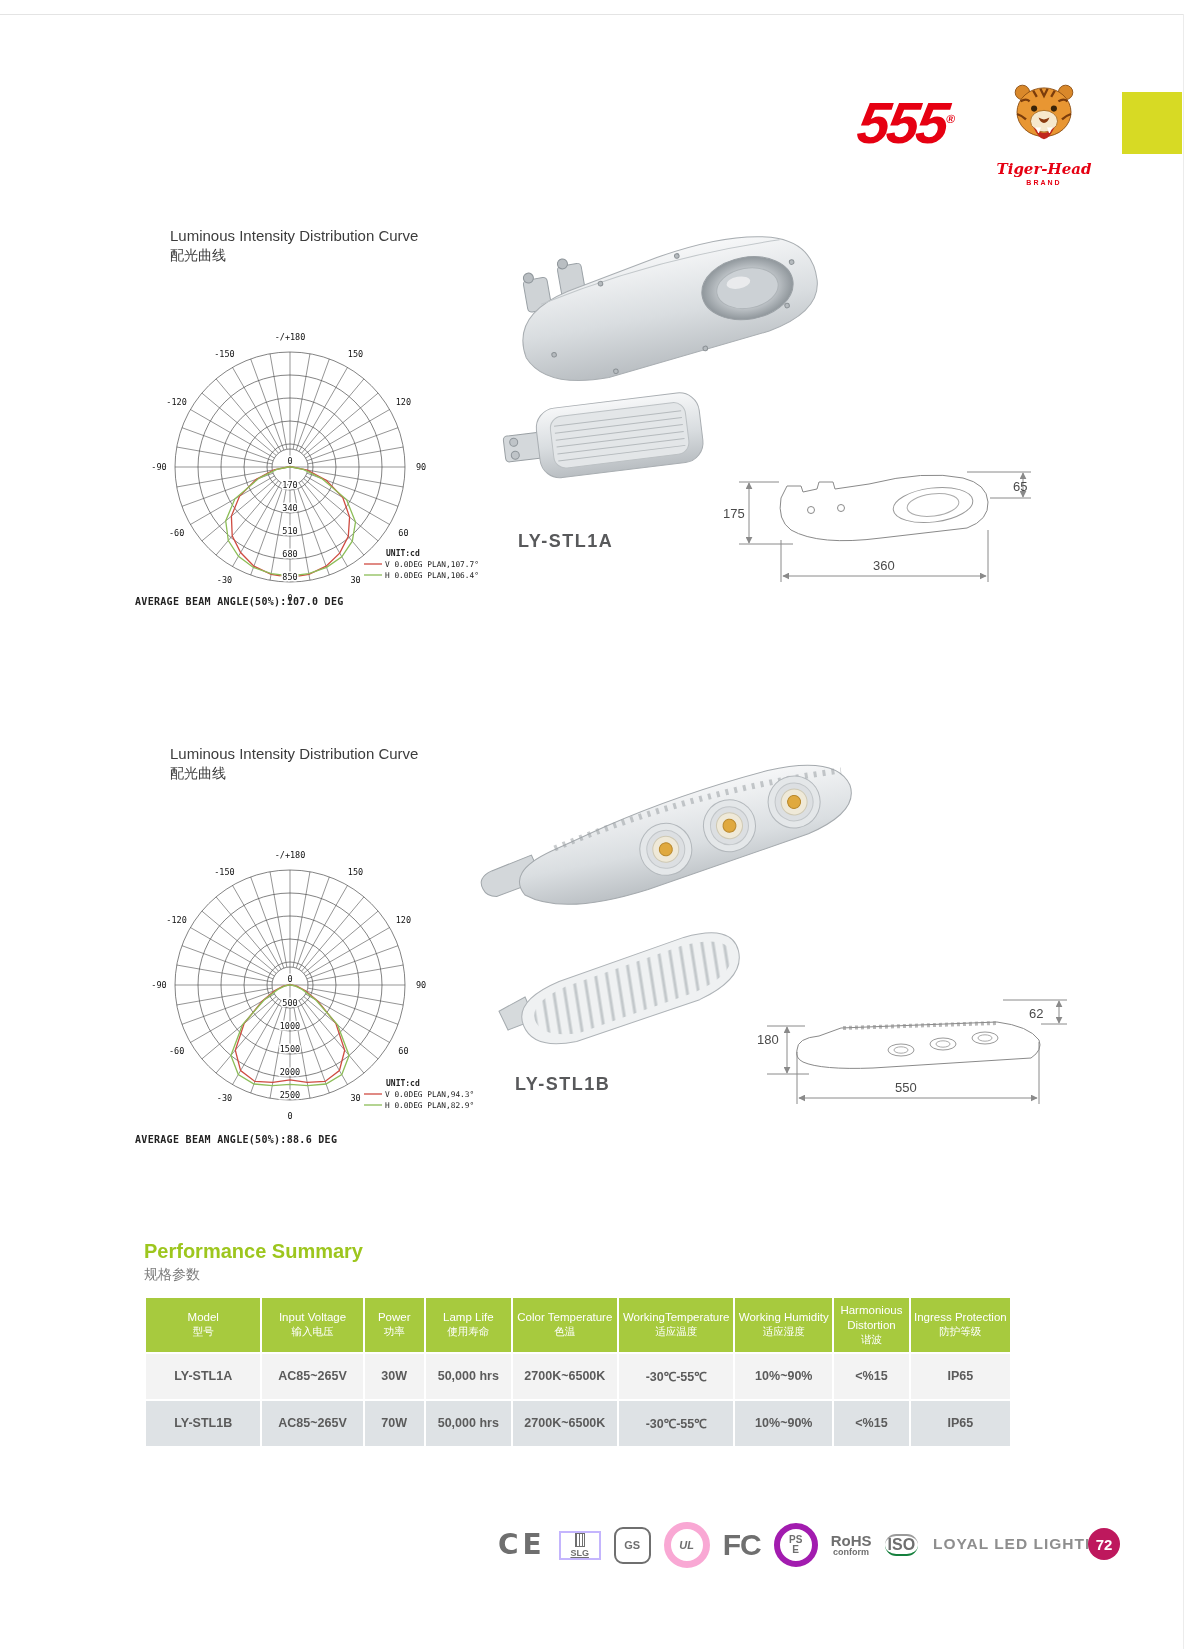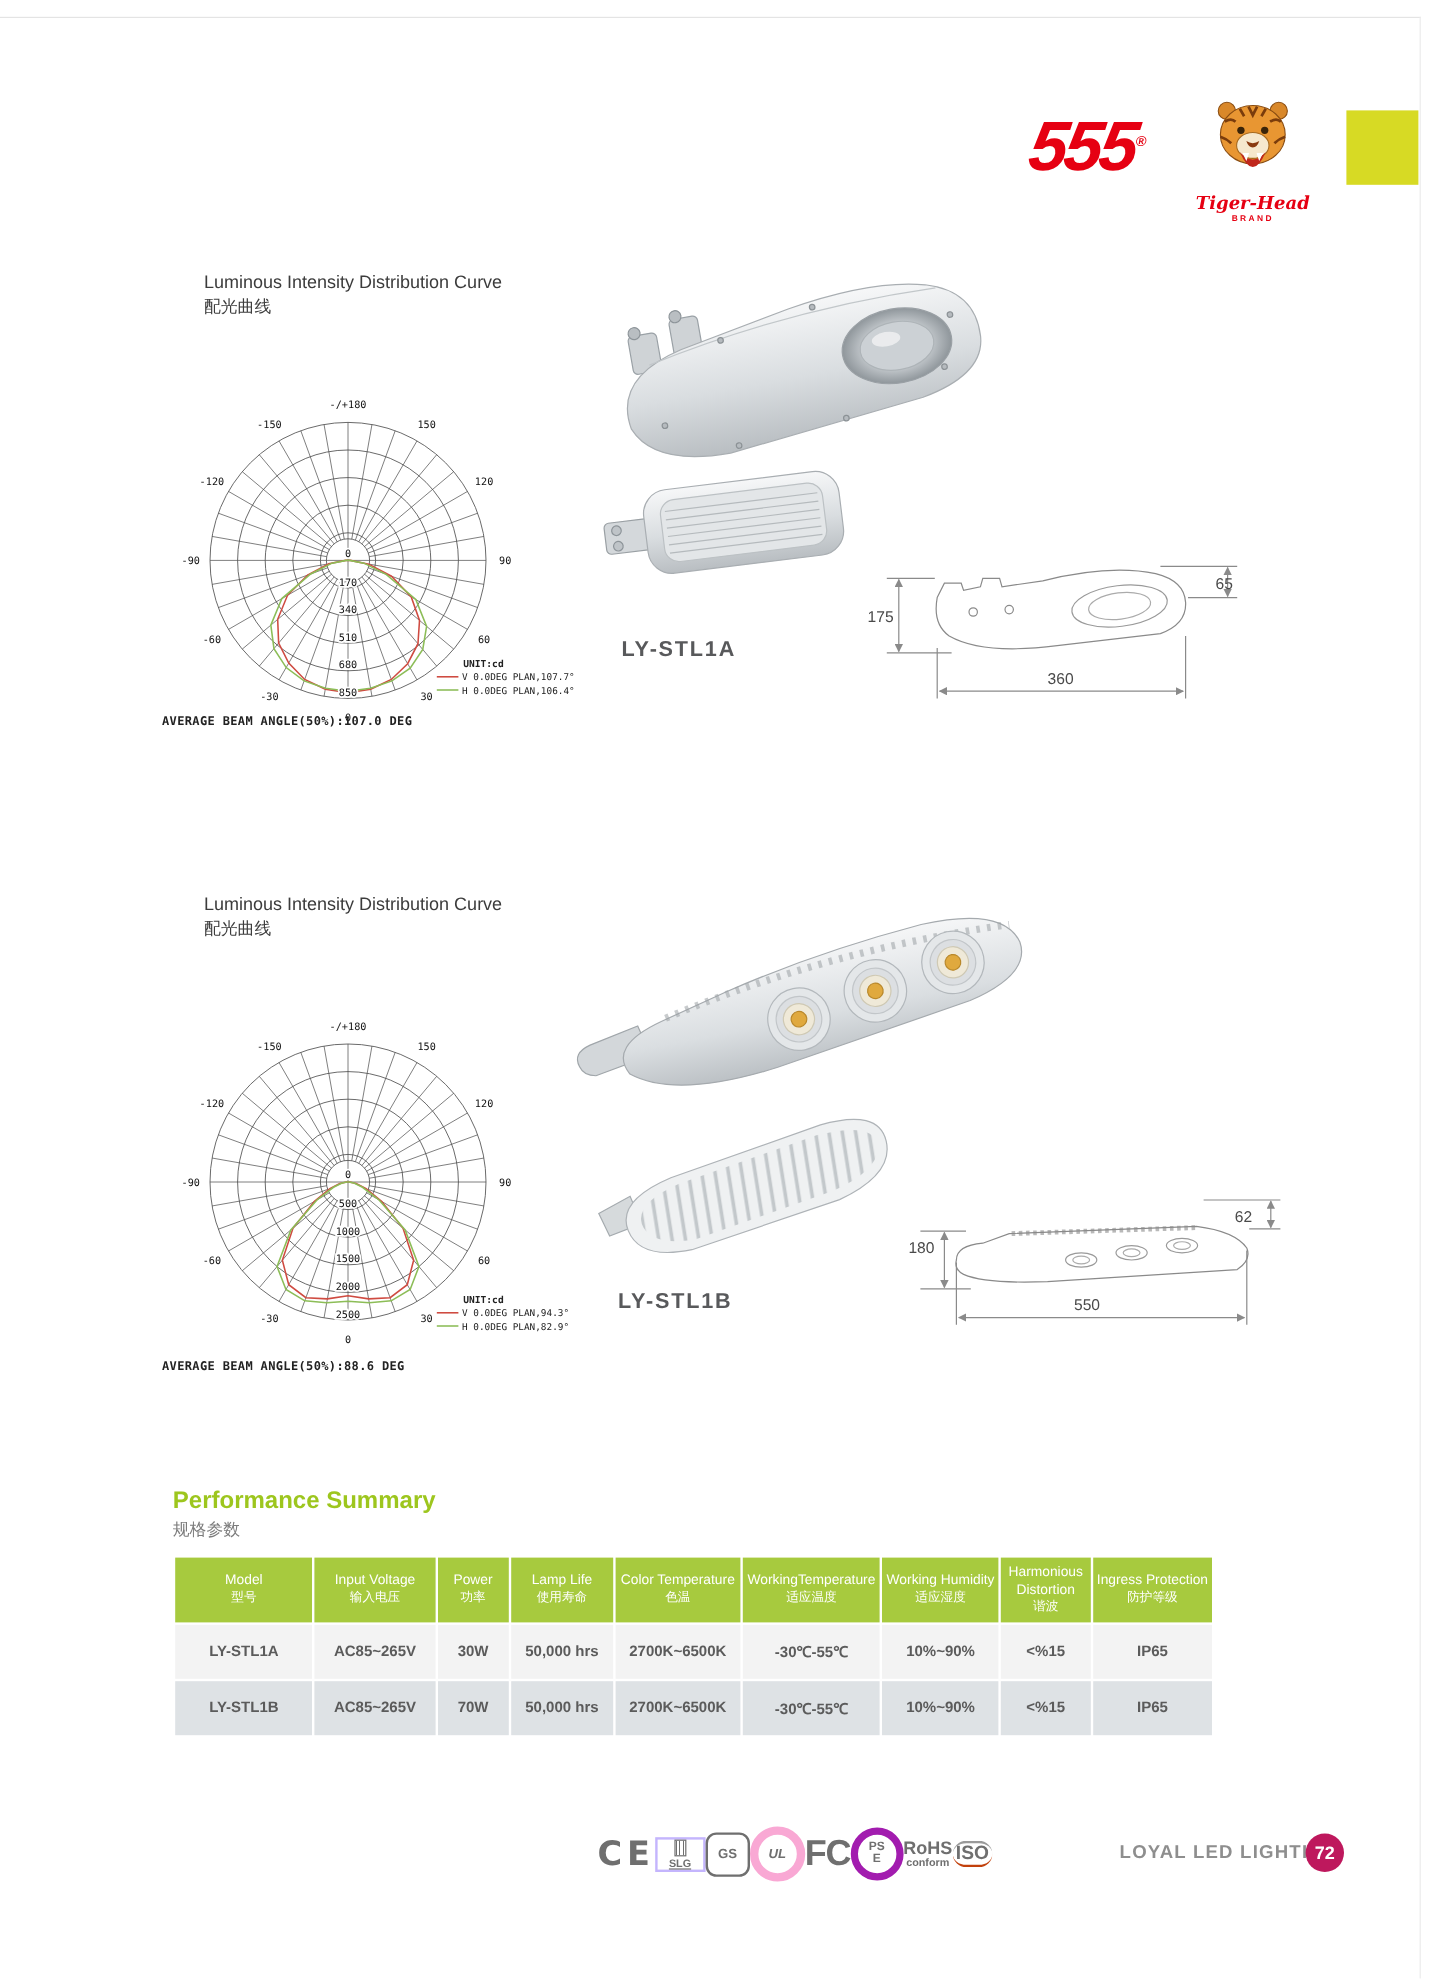--- a/index.html
+++ b/index.html
@@ -37,39 +37,39 @@
   table.perf th{background:#a7ca3e;color:#fff;font-weight:normal;padding:5px 1px;
                 font-size:11.5px;line-height:1.3;vertical-align:middle;}
   table.perf th .zh{font-size:10.5px;}
   table.perf td{text-align:center;font-size:12.5px;font-weight:bold;color:#5b5b5b;
                 padding:14px 1px;vertical-align:middle;}
   tr.row-a td{background:#f3f3f3;}
   tr.row-b td{background:#dee2e5;}
 
   
   .footer-certs{position:absolute;left:498px;top:1522px;height:46px;display:flex;
-                align-items:center;color:#6f6f6f;}
+                align-items:center;gap:13px;color:#6f6f6f;}
   .cert{display:flex;flex-direction:column;align-items:center;justify-content:center;line-height:1;}
   .cert-ce{font-size:28px;font-weight:bold;letter-spacing:4px;font-family:"DejaVu Sans",sans-serif;}
   .cert-slg{width:38px;height:25px;border:2px solid #c4b5fd;display:flex;align-items:center;
             justify-content:center;gap:2px;}
   .cert-slg .bars{width:8px;height:13px;border:1px solid #6f6f6f;
                   background:repeating-linear-gradient(90deg,#6f6f6f 0 1px,#fff 1px 3px);}
   .cert-slg .txt{font-size:9px;font-weight:bold;text-decoration:underline;}
   .cert-gs{width:33px;height:33px;border:2px solid #6f6f6f;border-radius:9px;
            font-size:11px;font-weight:bold;}
   .cert-ul{width:32px;height:32px;border:7px solid #f9a8d4;border-radius:50%;
            font-size:11px;font-weight:bold;font-style:italic;}
   .cert-fc{font-size:30px;font-weight:bold;letter-spacing:-1px;}
   .cert-pse{width:32px;height:32px;border:6px solid #a21caf;border-radius:50%;
             font-size:10px;font-weight:bold;}
   .cert-rohs .l1{font-size:15px;font-weight:bold;}
   .cert-rohs .l2{font-size:9px;font-weight:bold;}
   .cert-iso{font-size:16px;font-weight:bold;border-top:2px solid #9a9a9a;
-            border-bottom:2px solid #c2410c;border-radius:40%/60%;padding:1px 3px;}
+            border-bottom:2px solid #15803d;border-radius:40%/60%;padding:1px 3px;}
   .footer-tagline{position:absolute;left:933px;top:1535px;font-size:15.5px;font-weight:bold;
                   color:#8e8e8e;letter-spacing:1px;}
   .page-circle{position:absolute;left:1088px;top:1528px;width:32px;height:32px;border-radius:50%;
                background:#be185d;color:#fff;font-size:15px;font-weight:bold;display:flex;
                align-items:center;justify-content:center;}
   svg{display:block;}
   .abs{position:absolute;}
 </style>
 </head>
 <body>

